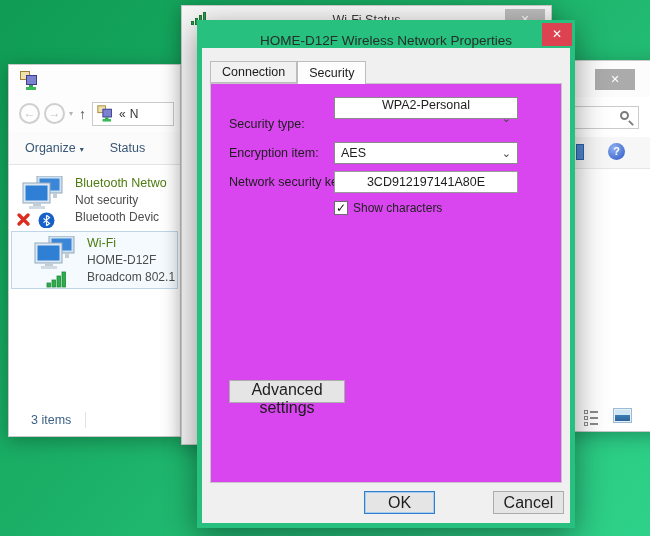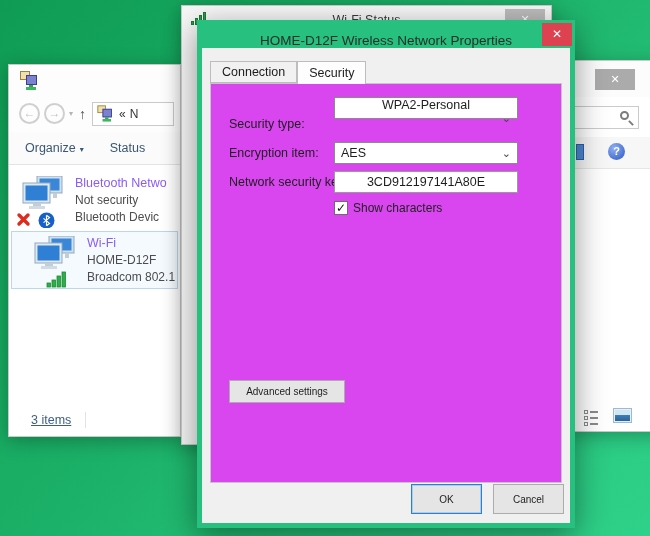--- a/index.html
+++ b/index.html
@@ -26,25 +26,25 @@
   .addr-text { color:#333; font-size:12px; }
   .lw-toolbar { height:33px; display:flex; align-items:center; gap:26px; padding-left:16px;
     background:#fbfbfb; border-bottom:1px solid #e4e4e4; color:#3a5775; font-size:12.5px; white-space:nowrap; }
   .tool-caret { font-size:8px; margin-left:4px; color:#3a5775; }
   .lw-list { padding-top:6px; }
   .conn-item { height:58px; margin:0 2px 2px 2px; display:flex; align-items:center;
     padding-left:8px; border:1px solid transparent; overflow:hidden; }
   .conn-item.selected { border:1px solid #bed6e8; background:#f4fafd;padding-left:20px; }
   .conn-icon { position:relative; width:46px; height:48px; flex:0 0 auto; }
   .conn-text { margin-left:9px; white-space:nowrap; overflow:hidden; }
-  .conn-name { font-size:12.5px; color:#8b5cf6; line-height:18px; }
+  .conn-name { font-size:12.5px; color:#4d7c0f; line-height:18px; }
   .conn-line { font-size:12px; color:#4d4d4d; line-height:17px; }
   .badge { position:absolute; }
   .lw-status { position:absolute; left:0; right:0; bottom:0; height:32px; display:flex;
-    align-items:center; padding-left:22px; gap:14px; background:#fff; color:#3c5f85; font-size:12.5px;text-decoration:underline; }
+    align-items:center; padding-left:22px; gap:14px; background:#fff; color:#3c5f85; font-size:12.5px; }
   .status-div { width:1px; height:16px; background:#e2e2e2; }
 
   
   .wifi-win { left:181px; top:5px; width:371px; height:440px; background:#f7f7f7; }
   .ww-titlebar { height:28px; position:relative; display:flex; align-items:center; justify-content:center; }
   .ww-title { font-size:12.5px; color:#3b3b3b; }
   .ww-signal { position:absolute; left:9px; top:6px; }
   .ww-close { position:absolute; right:6px; top:3px; width:40px; height:21px; background:#bdbdbd;
     color:#fff; font-size:11px; text-align:center; line-height:21px; }
 
@@ -90,25 +90,25 @@
     background:#d946ef; z-index:1; }
   .fld-label { position:absolute; left:18px; font-size:12.5px; color:#1d1d1d; line-height:22px; }
   .combo { position:absolute; left:123px; width:184px; height:22px; border:1px solid #8a8a8a;
     background:#fff; display:flex; align-items:center; padding:0 6px; font-size:12.5px; color:#1d1d1d; }
   .combo .chev { margin-left:auto; color:#454545; font-size:11px; }
   .txt-input { position:absolute; left:123px; width:184px; height:22px; border:1px solid #9a9a9a;
     background:#fff; padding:0 6px; font-size:12.5px; color:#1d1d1d; font-family:"Liberation Sans","DejaVu Sans",sans-serif; }
   .chk-row { position:absolute; left:123px; top:117px; display:flex; align-items:center; gap:5px; }
   .chk-box { width:14px; height:14px; border:1px solid #6c6c6c; background:#fff; color:#111;
     font-size:12px; line-height:12px; text-align:center; font-weight:bold; }
-  .btn { border:1px solid #acacac; background:#e5e5e5; font-size:10px; color:#1d1d1d;
+  .btn { border:1px solid #acacac; background:#e5e5e5; font-size:16px; color:#1d1d1d;
     font-family:"Liberation Sans","DejaVu Sans",sans-serif; }
   .adv-btn { position:absolute; left:18px; top:296px; width:116px; height:23px; }
   .dlg-buttons { position:absolute; right:6px; bottom:9px; display:flex; gap:11px; }
-  .dlg-buttons .btn { width:71px; height:30px; }
+  .dlg-buttons .btn { width:71px; height:23px;margin-left:47px; }
   .btn.default { border:1px solid #2f7fce; box-shadow:inset 0 0 0 1px #a8cdef; }
 
   
   .netfolder-icon { position:relative; width:19px; height:19px; display:inline-block; flex:0 0 auto; }
   .nf-back { position:absolute; left:0; top:0; width:10px; height:9px; background:#efe0ad; border:1px solid #a08339; }
   .nf-front { position:absolute; left:6px; top:4px; width:11px; height:10px; background:#7d82d0; border:1px solid #3c3f8f; }
   .nf-stem { position:absolute; left:9px; top:14px; width:4px; height:3px; background:#2fa84b; }
   .nf-base { position:absolute; left:6px; top:16px; width:10px; height:3px; background:#3cb85a; }
   .sigbars { display:flex; align-items:flex-end; gap:1px; }
   .sigbars i { display:block; width:3px; background:#2f9e4f; border:1px solid #1c7a38; border-bottom-width:1px; }

